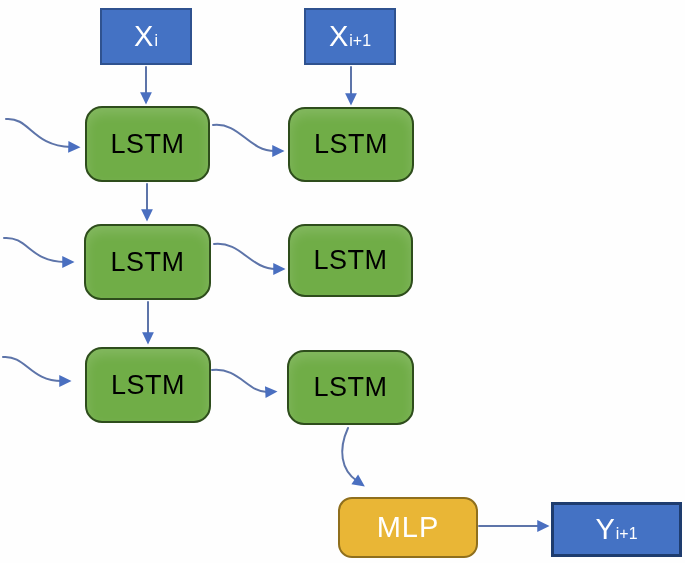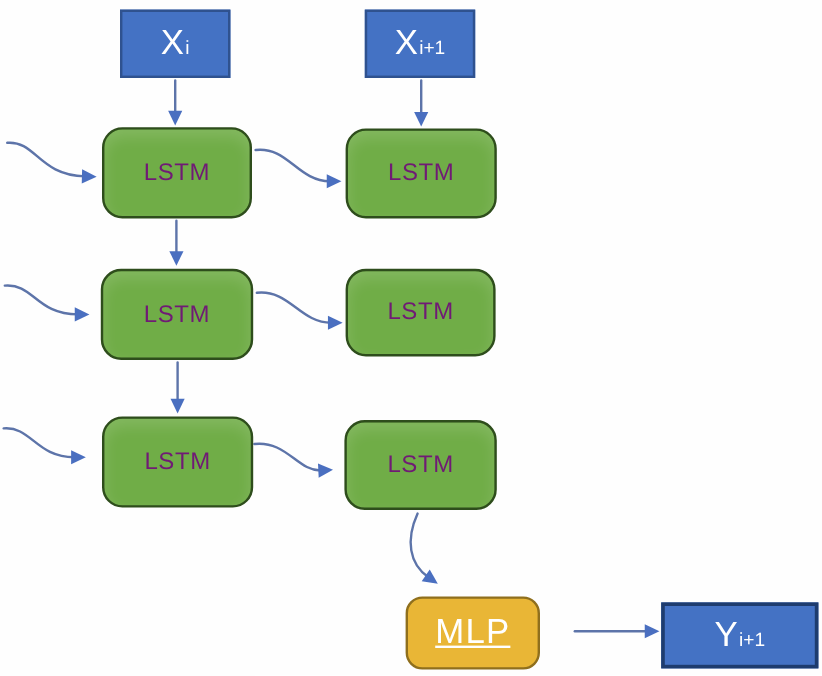--- a/index.html
+++ b/index.html
@@ -39,23 +39,23 @@
   }
   .input-node{
     background:var(--input_fill);
     border:2.5px solid var(--input_border);
     font-size:29px;
   }
   .lstm-node{
     background:var(--lstm_fill);
     border:2.5px solid var(--lstm_border);
     border-radius:17px;
-    font-size:20px;
+    font-size:27px;
     letter-spacing:0.5px;
-    color:#701a75;
+    color:#000000;
     box-shadow:inset 0 6px 12px rgba(255,255,255,0.14);
   }
   .mlp-node{
     background:var(--mlp_fill);
     border:2.5px solid var(--mlp_border);
     border-radius:14px;
     font-size:29px;
     letter-spacing:1px;
   }
   .output-node{
@@ -72,21 +72,21 @@
 
   
   #n-xi   {left:100px; top:8px;   width:92px;  height:57px;}
   #n-xi1  {left:304px; top:8px;   width:92px;  height:57px;}
   #n-l1l  {left:85px;  top:106px; width:125px; height:76px;}
   #n-l1r  {left:288px; top:107px; width:126px; height:75px;}
   #n-l2l  {left:84px;  top:224px; width:127px; height:76px;}
   #n-l2r  {left:288px; top:224px; width:125px; height:73px;}
   #n-l3l  {left:85px;  top:347px; width:126px; height:76px;}
   #n-l3r  {left:287px; top:350px; width:127px; height:75px;}
-  #n-mlp  {left:338px; top:497px; width:112px; height:61px;text-decoration:underline;}
+  #n-mlp  {left:338px; top:497px; width:140px; height:61px;}
   #n-y    {left:551px; top:502px; width:131px; height:55px;}
 </style>
 </head>
 <body>
 
 <div class="canvas">
 
   <svg class="edges" viewBox="0 0 685 563" xmlns="http://www.w3.org/2000/svg">
     <defs>
       <marker id="ah" viewBox="0 0 12 12" refX="3" refY="6" markerWidth="6.8" markerHeight="6.8" orient="auto">

